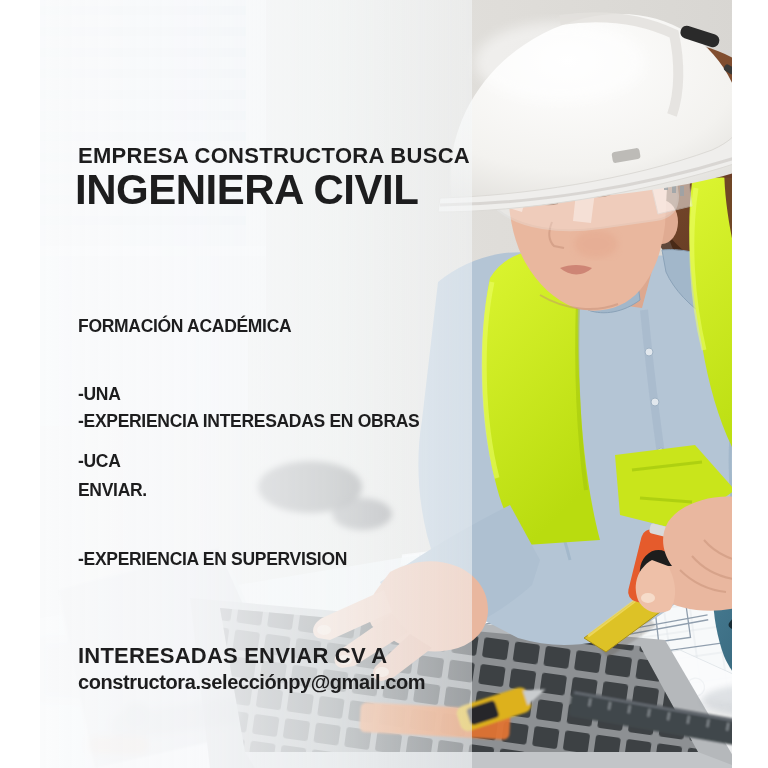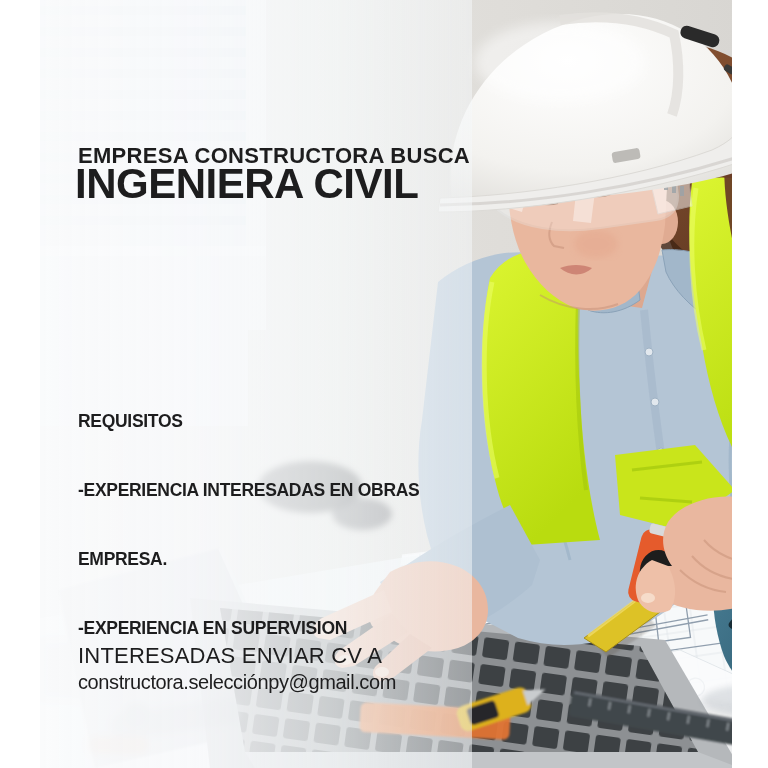--- a/index.html
+++ b/index.html
@@ -17,26 +17,26 @@
       rgba(250,251,252,0.95) 0%,
       rgba(249,250,252,0.90) 20%,
       rgba(247,250,251,0.76) 38%,
       rgba(246,249,251,0.60) 50%,
       rgba(245,248,250,0.52) 56.3%,
       rgba(255,255,255,0) 56.3%);
     pointer-events:none;
   }
   .txt{position:absolute;left:38px;white-space:pre;}
   .kicker{top:143px;font-size:22px;font-weight:700;letter-spacing:.3px;}
-  .title{top:160px;left:35px;font-size:42px;font-weight:800;letter-spacing:-.5px;text-align:right;}
+  .title{top:166px;left:35px;font-size:42px;font-weight:800;letter-spacing:-.5px;text-align:right;}
   .block{line-height:23px;font-size:17.5px;font-weight:700;letter-spacing:-.3px;}
   .edu{top:270px;line-height:22.5px;}
   .req{top:364px;}
-  .contact-h{top:643px;font-size:22px;font-weight:400;letter-spacing:.2px;}
-  .email{top:671px;font-size:20px;font-weight:400;letter-spacing:-.4px;}
+  .contact-h{top:643px;font-size:22px;font-weight:700;letter-spacing:.2px;}
+  .email{top:671px;font-size:20px;font-weight:700;letter-spacing:-.4px;}
 </style>
 </head>
 <body>
 
 <div class="poster">
 
   <svg class="photo" viewBox="0 0 768 768" xmlns="http://www.w3.org/2000/svg">
     <defs>
       <linearGradient id="wallG" x1="0" y1="0" x2="1" y2="0">
         <stop offset="0" stop-color="#e9e8e4"></stop>
@@ -303,25 +303,29 @@
       <rect x="48" y="736" width="60" height="18" rx="8" fill="#cf8a55" opacity=".8"></rect>
       <rect x="0" y="640" width="70" height="60" fill="#c8cbcd"></rect>
     </g>
   </svg>
 
   <div class="overlay"></div>
 
   <div class="txt kicker">EMPRESA CONSTRUCTORA BUSCA</div>
   <div class="txt title">INGENIERA CIVIL</div>
 
+  <div class="txt block edu">
+    <div>FORMACIÓN ACADÉMICA</div>
+    <div>-UNA</div>
+    <div>-UCA</div>
+  </div>
 
   <div class="txt block req">
-    <div>REQUISITOS</div>
     <div>-EXPERIENCIA INTERESADAS EN OBRAS</div>
-    <div>EMPRESA.</div>
+    <div>ENVIAR.</div>
     <div>-EXPERIENCIA EN SUPERVISION</div>
     
     
     
   </div>
 
   <div class="txt contact-h">INTERESADAS ENVIAR CV A</div>
   <div class="txt email">constructora.selecciónpy@gmail.com</div>
 
 </div>

